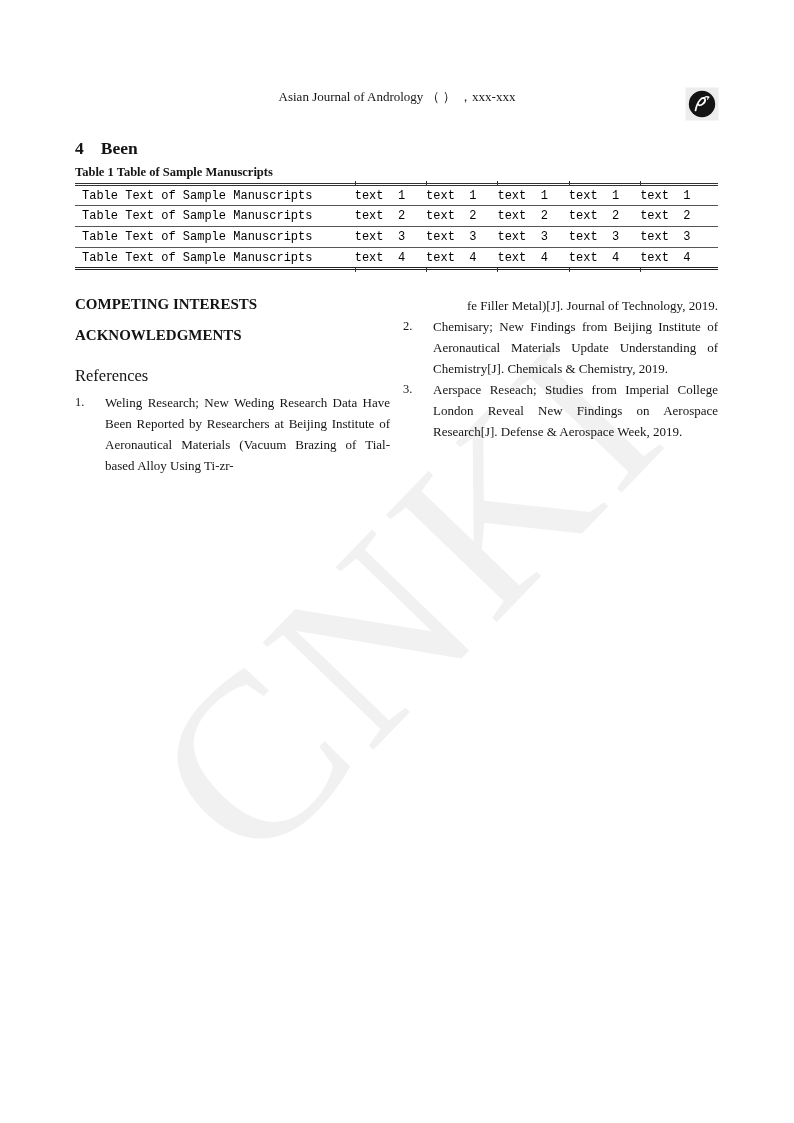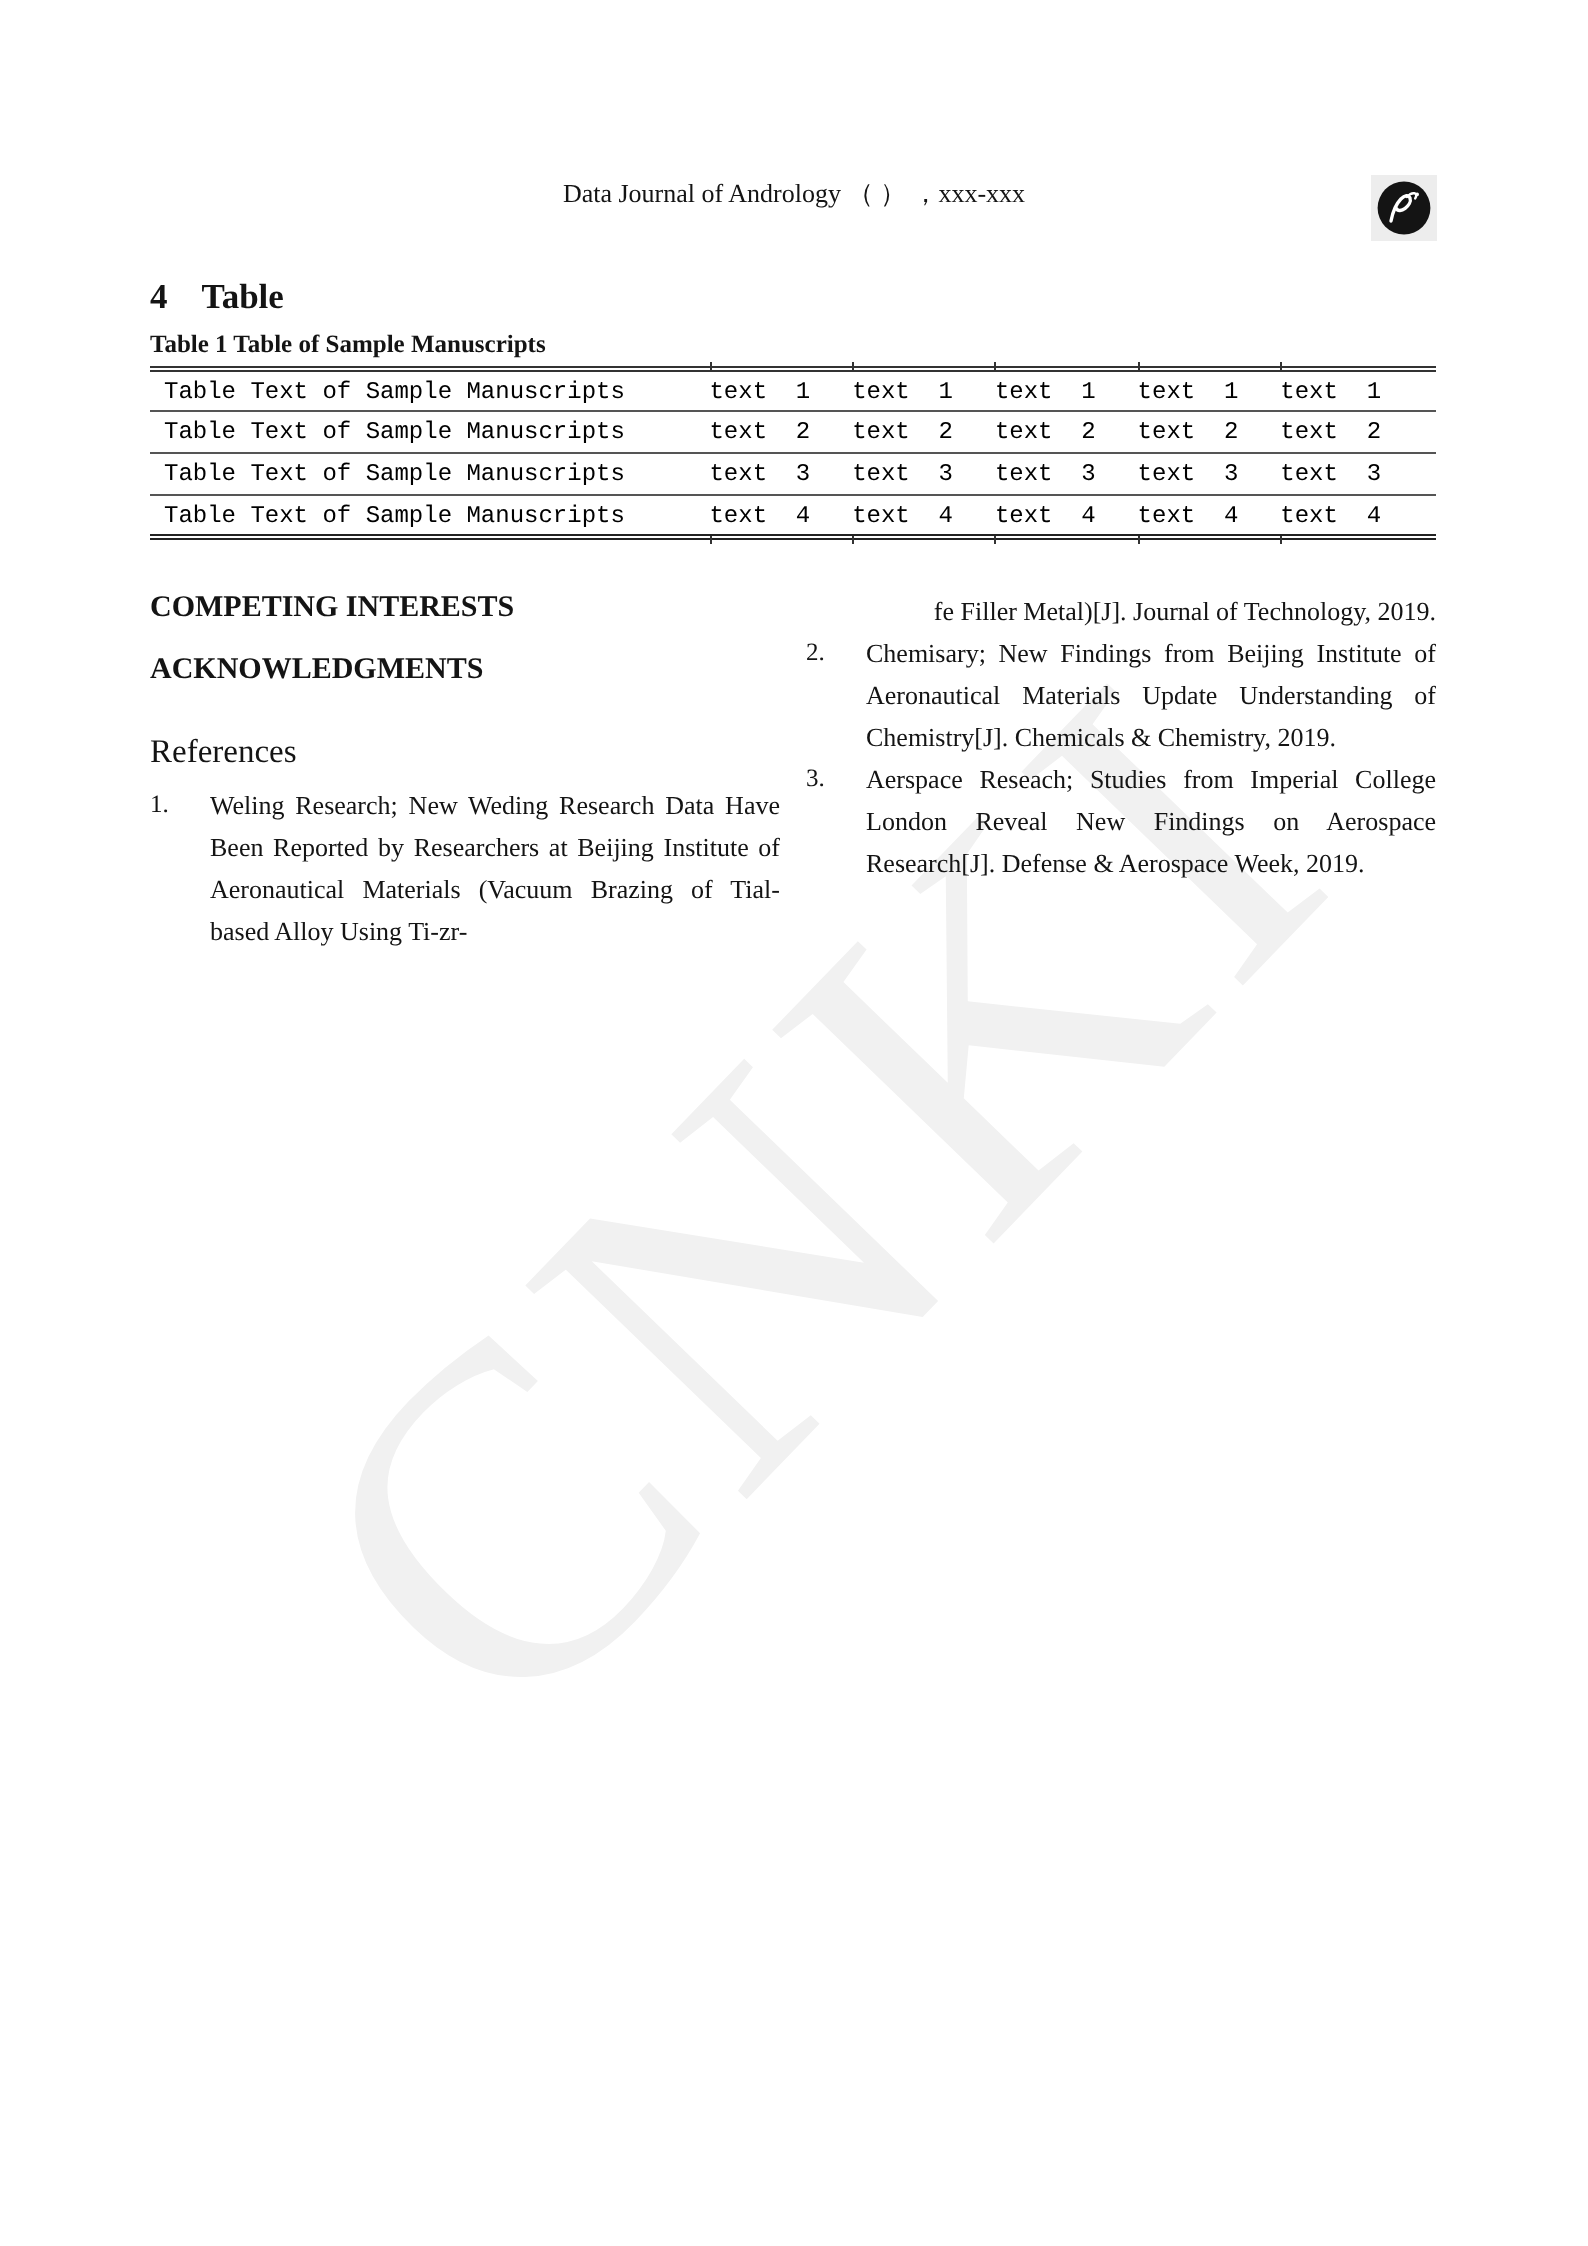--- a/index.html
+++ b/index.html
@@ -97,37 +97,37 @@
   }
 </style>
 </head>
 <body>
 
 <div class="page">
 
   <div class="watermark">CNKI</div>
 
   <div class="header">
-    <div class="line1">Data Journal of Andrology （ ） ，xxx-xxx</div>
+    <div class="line1">Asian Journal of Andrology （ ） ，xxx-xxx</div>
   </div>
 
   <div class="logo">
     <svg width="34" height="34" viewBox="0 0 34 34" xmlns="http://www.w3.org/2000/svg">
       <rect x="0.5" y="0.5" width="33" height="33" fill="#ededed"></rect>
       <circle cx="17" cy="17" r="13.2" fill="#141414"></circle>
       <path d="M10.5 23.5 C 12.5 13, 18.5 8.5, 20 12 C 21.3 15.5, 14.5 20.5, 13.2 17.2" stroke="#ffffff" stroke-width="1.7" fill="none" stroke-linecap="round"></path>
       <path d="M18.5 11.5 C 21 8.6, 24.4 9.2, 22.6 12.2" stroke="#ffffff" stroke-width="1.2" fill="none" stroke-linecap="round"></path>
       <circle cx="23.6" cy="10.2" r="0.9" fill="#ffffff"></circle>
     </svg>
   </div>
 
   <div class="content">
 
     <h1 class="section-title">
-      <span class="sec-num">4</span><span>Table</span>
+      <span class="sec-num">4</span><span>Been</span>
     </h1>
 
     <div class="table-caption">Table 1 Table of Sample Manuscripts</div>
 
     <div class="table-wrap">
       <span class="tick top p1"></span>
       <span class="tick top p2"></span>
       <span class="tick top p3"></span>
       <span class="tick top p4"></span>
       <span class="tick top p5"></span>

